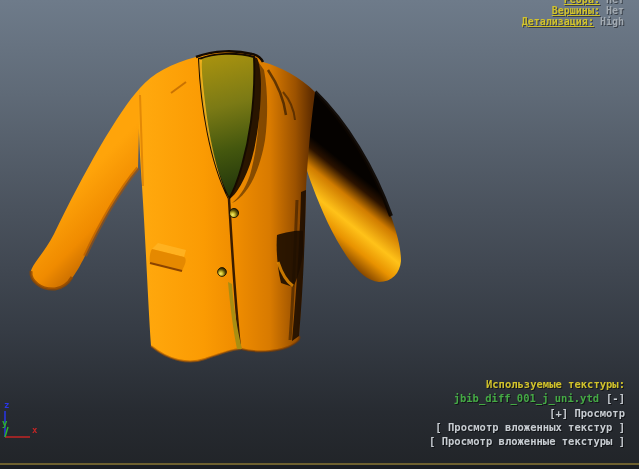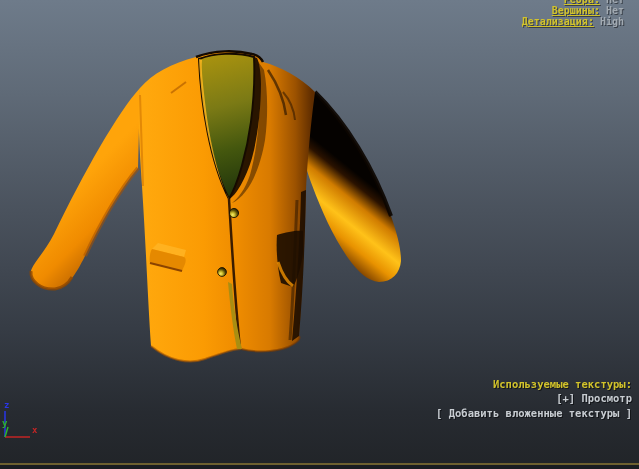--- a/index.html
+++ b/index.html
@@ -15,21 +15,21 @@
   .viewport{position:absolute;inset:0;}
   svg{position:absolute;left:0;top:0;}
   .stats{
     position:absolute;top:-6px;right:15px;
     text-align:right;font-size:10px;line-height:11px;font-weight:bold;
     white-space:nowrap;text-shadow:1px 1px 0 rgba(15,17,20,.55);
   }
   .stats .lbl{color:#d2c32b;text-decoration:underline;}
   .stats .val{color:#a2aab2;margin-left:6px;margin-top:8px;}
   .texpanel{
-    position:absolute;top:377px;right:7px;
+    position:absolute;top:377px;right:14px;
     text-align:right;font-size:10.5px;line-height:14.3px;font-weight:bold;
     white-space:nowrap;text-shadow:1px 1px 0 rgba(10,12,14,.7);
   }
   .yellow{color:#d2c32b;}
   .green{color:#45aa45;}
   .white{color:#c8cdd2;}
   .tp-line .white{margin-left:7px;}
   .clickable{cursor:pointer;}
   .footer{
     position:absolute;left:0;right:0;bottom:0;height:4px;
@@ -173,19 +173,23 @@
       <div class="stat-line">
         <span class="lbl">Вершины:</span><span class="val clickable">Нет</span>
       </div>
       <div class="stat-line">
         <span class="lbl">Детализация:</span><span class="val clickable">High</span>
       </div>
     </div>
 
     <div class="texpanel">
       <div class="tp-line yellow">Используемые текстуры:</div>
+      <div class="tp-line">
+        <span class="green clickable">jbib_diff_001_j_uni.ytd</span><span class="white clickable">[-]</span>
+      </div>
       <div class="tp-line white clickable">[+] Просмотр</div>
-      <div class="tp-line white clickable">[ Добавить вложенные текстуры ]</div>
+      <div class="tp-line white clickable">[ Просмотр вложенных текстур ]</div>
+      <div class="tp-line white clickable">[ Просмотр вложенные текстуры ]</div>
     </div>
   </div>
 
   <div class="footer"></div>
 </div>
 
 </body></html>

